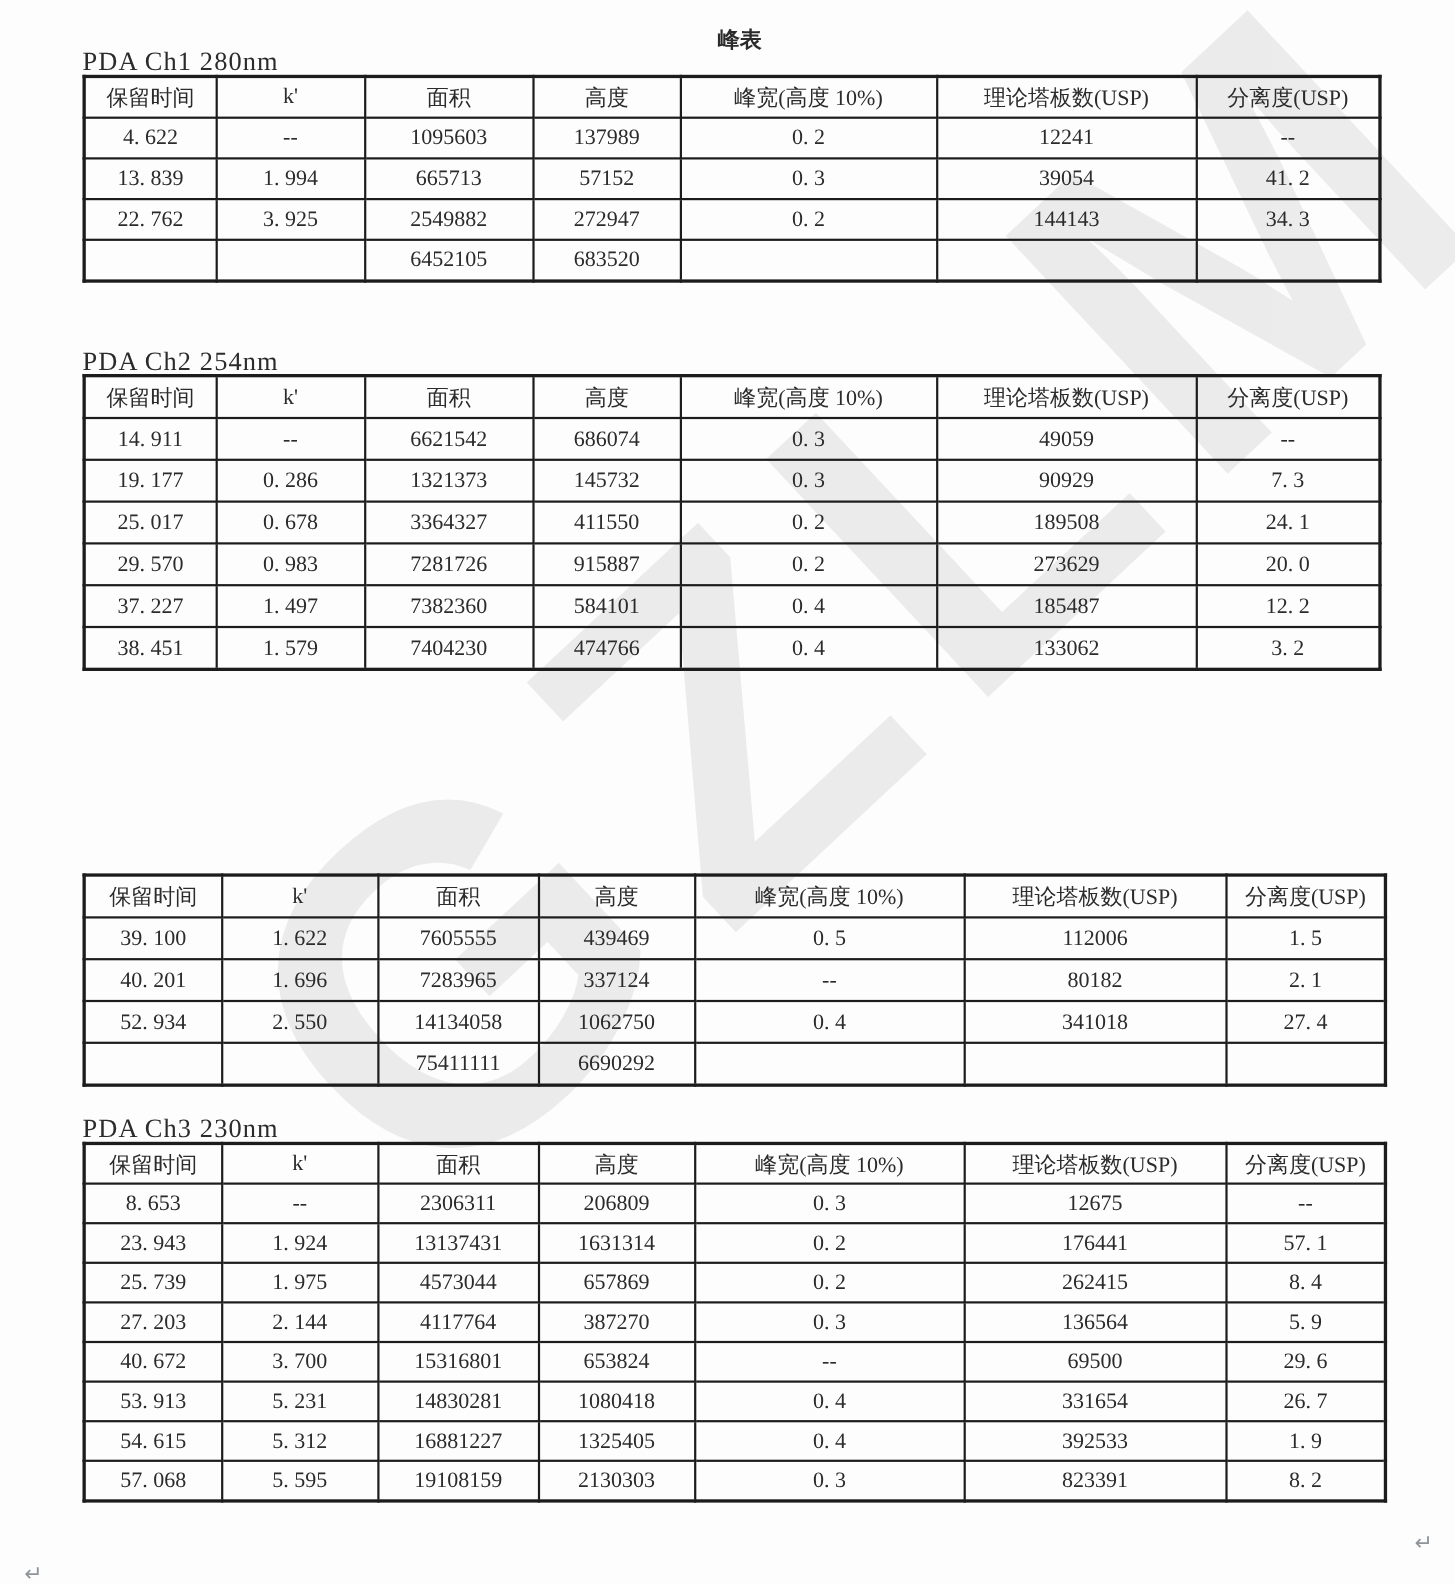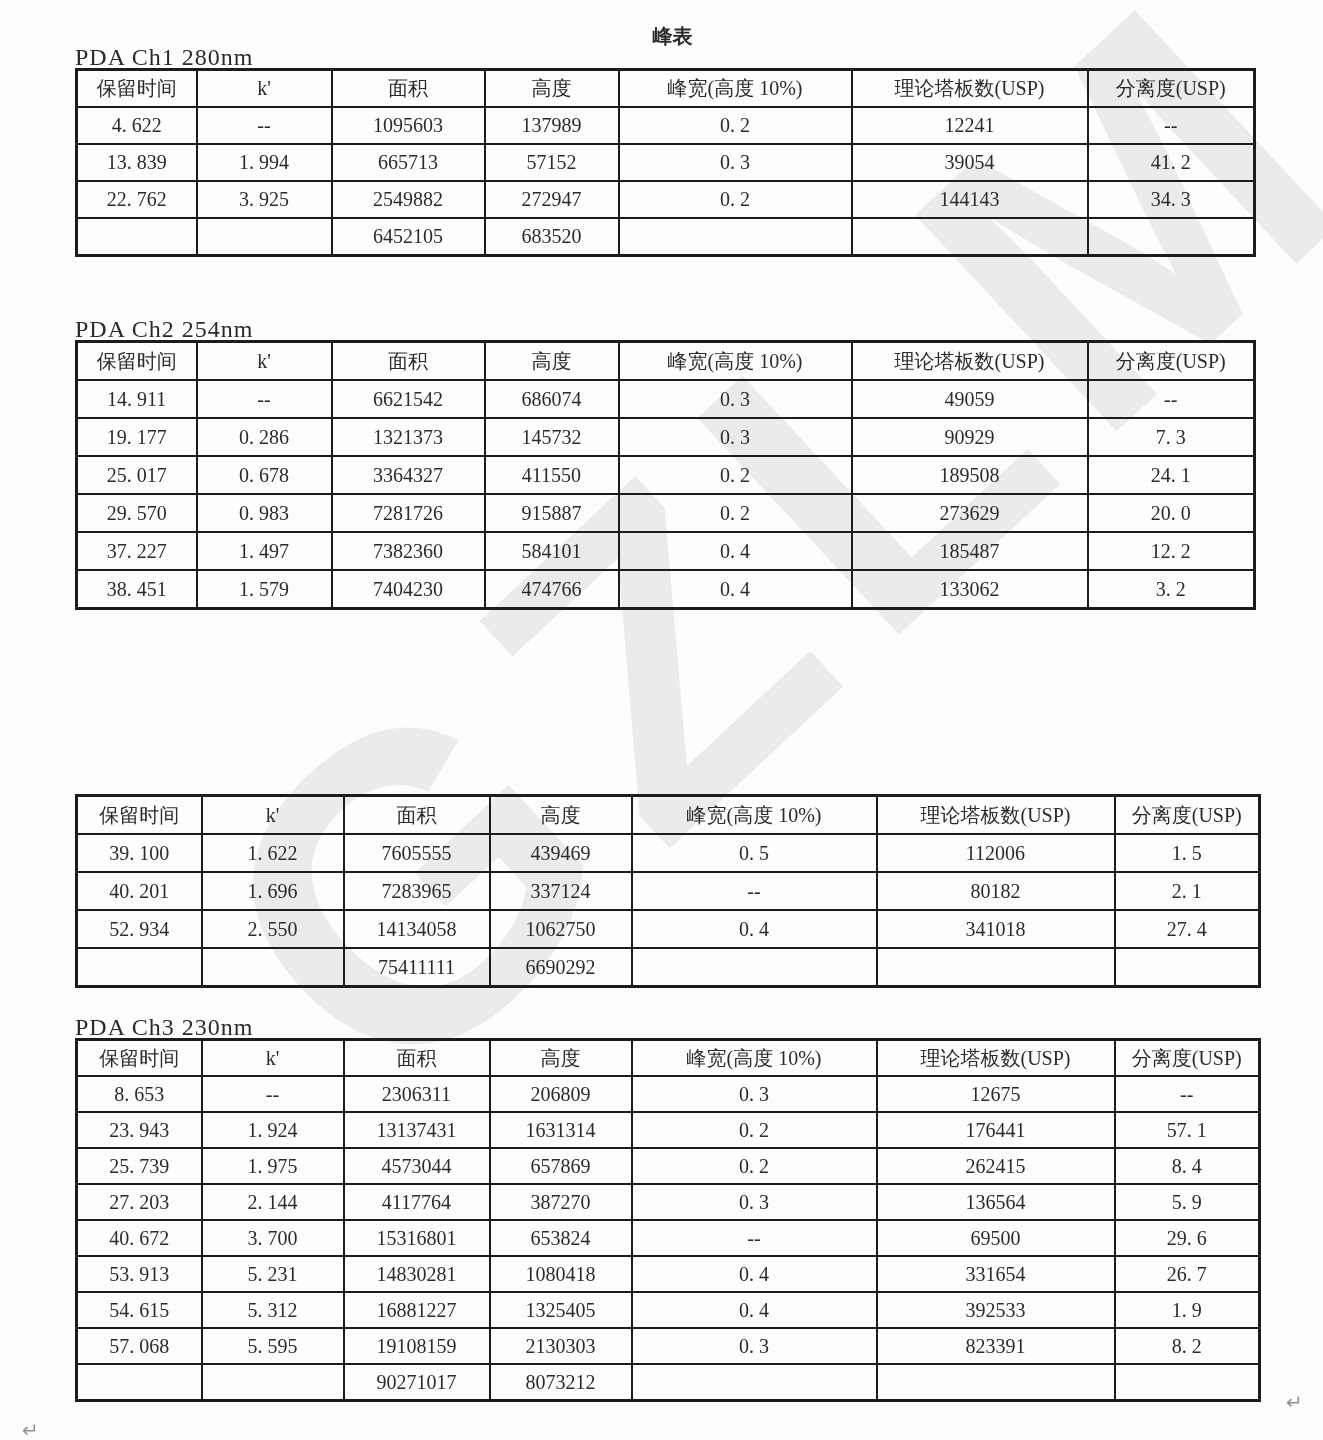--- a/index.html
+++ b/index.html
@@ -374,28 +374,19 @@
         </tr>
         <tr>
           <td>57. 068</td>
           <td>5. 595</td>
           <td>19108159</td>
           <td>2130303</td>
           <td>0. 3</td>
           <td>823391</td>
           <td>8. 2</td>
         </tr>
-        <tr>
-          <td></td>
-          <td></td>
-          <td>90271017</td>
-          <td>8073212</td>
-          <td></td>
-          <td></td>
-          <td></td>
-        </tr>
       </tbody>
     </table>
 
   <span class="ret" style="left:1286px;top:1390px;">↵</span>
   <span class="ret" style="left:22px;top:1418px;">↵</span>
 
 </div>
 
 </body></html>

